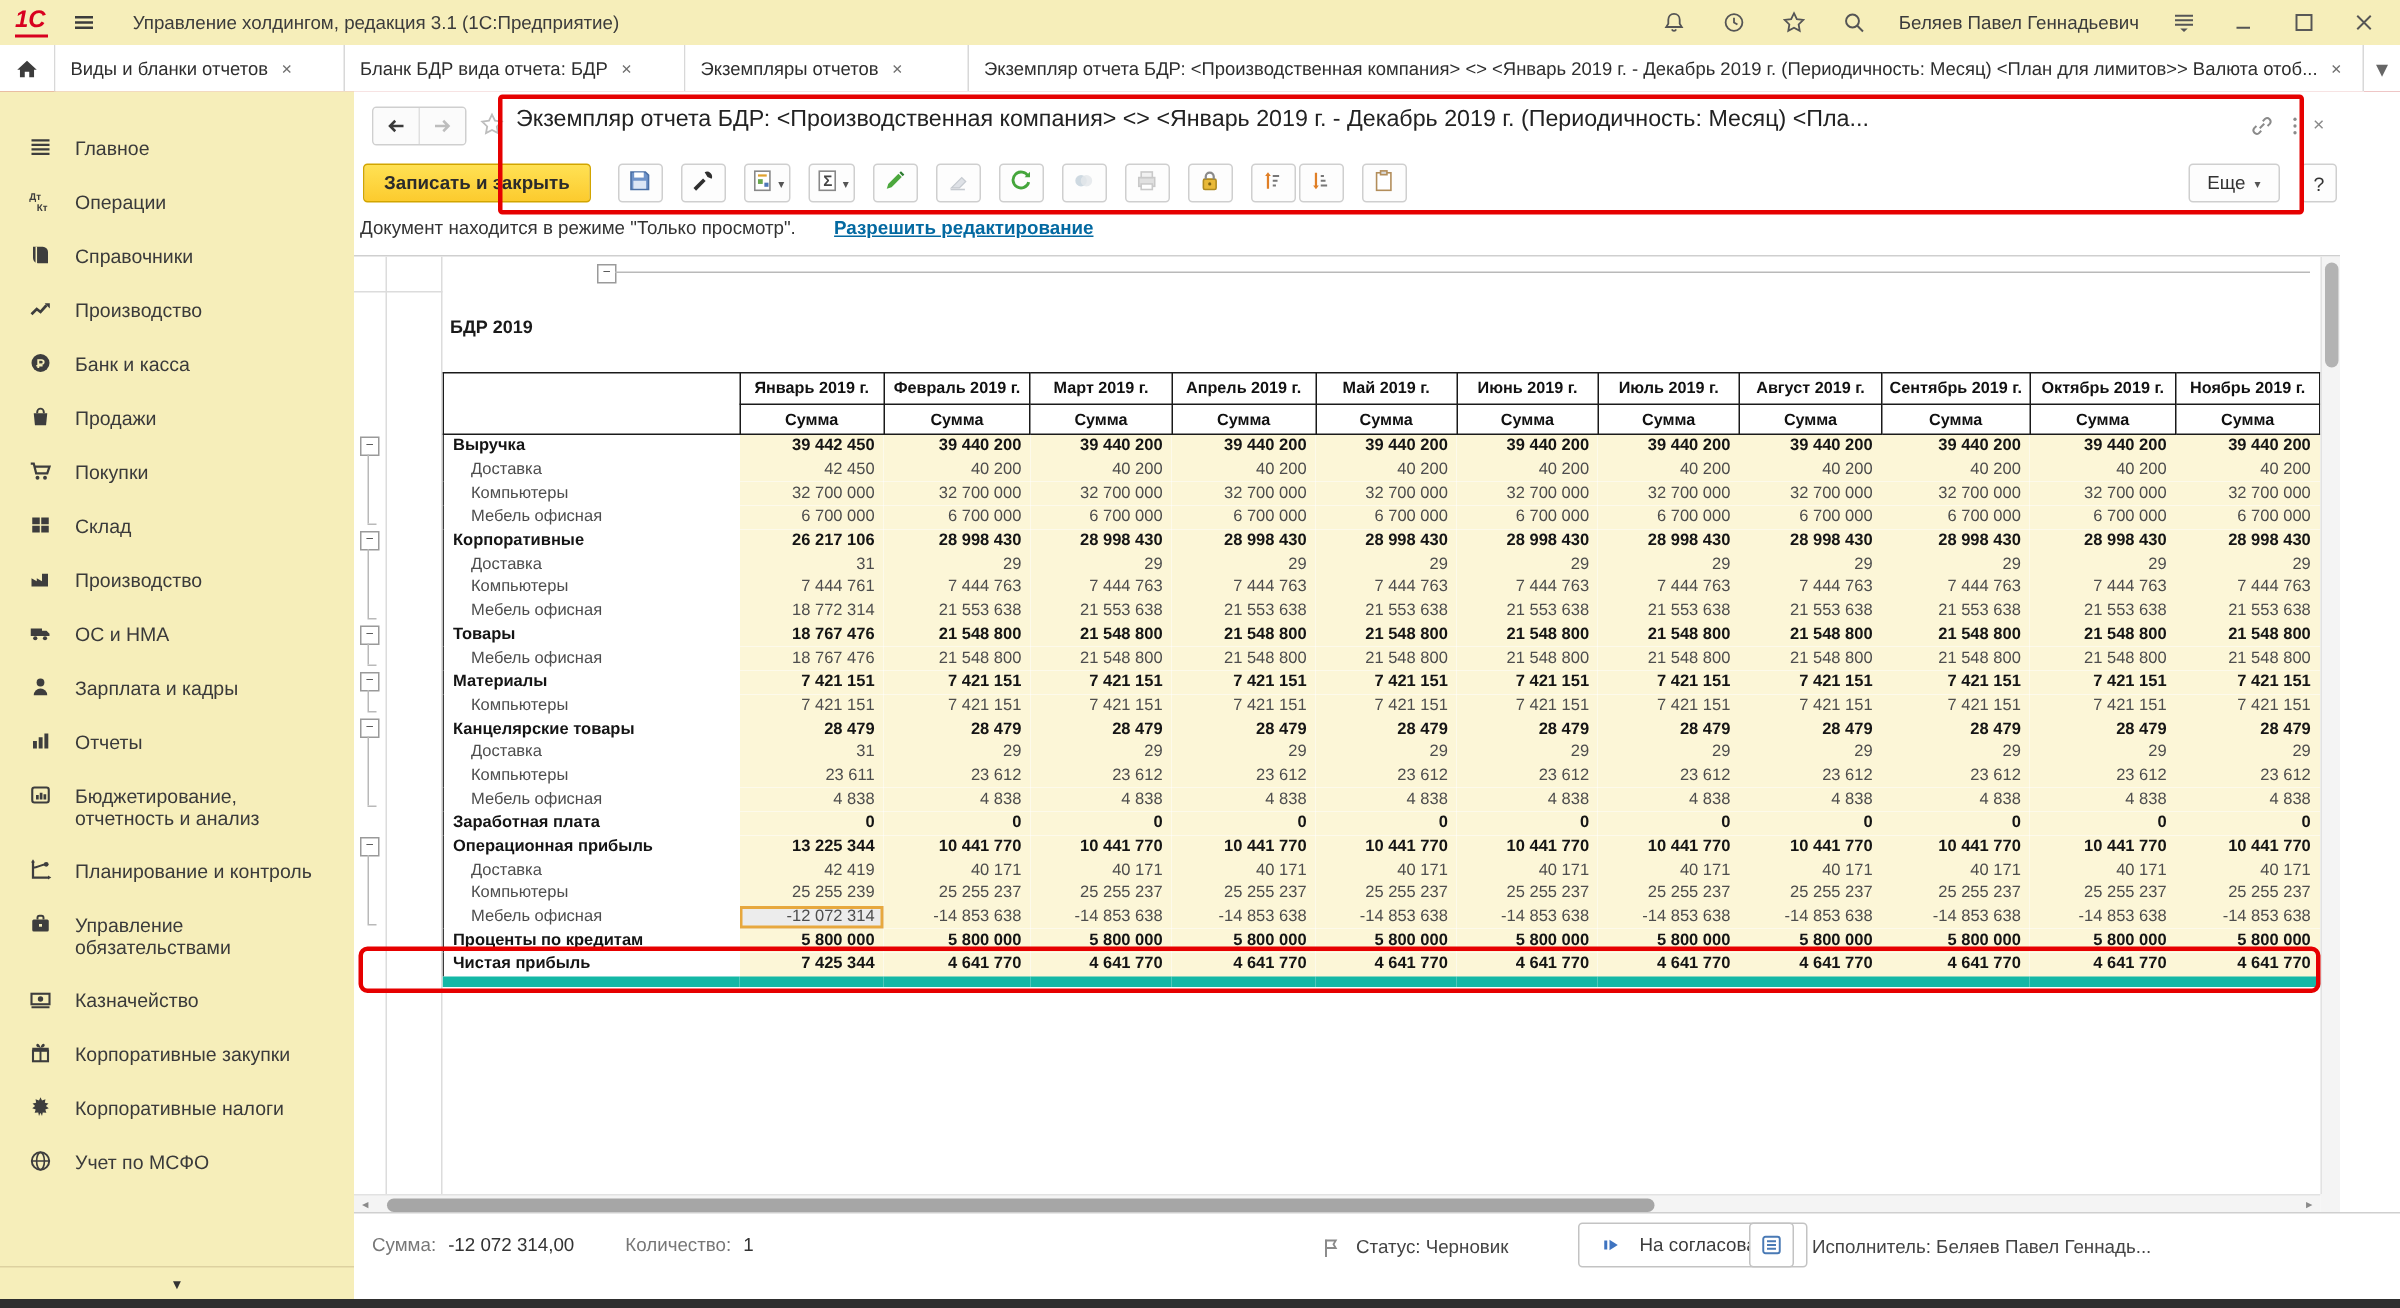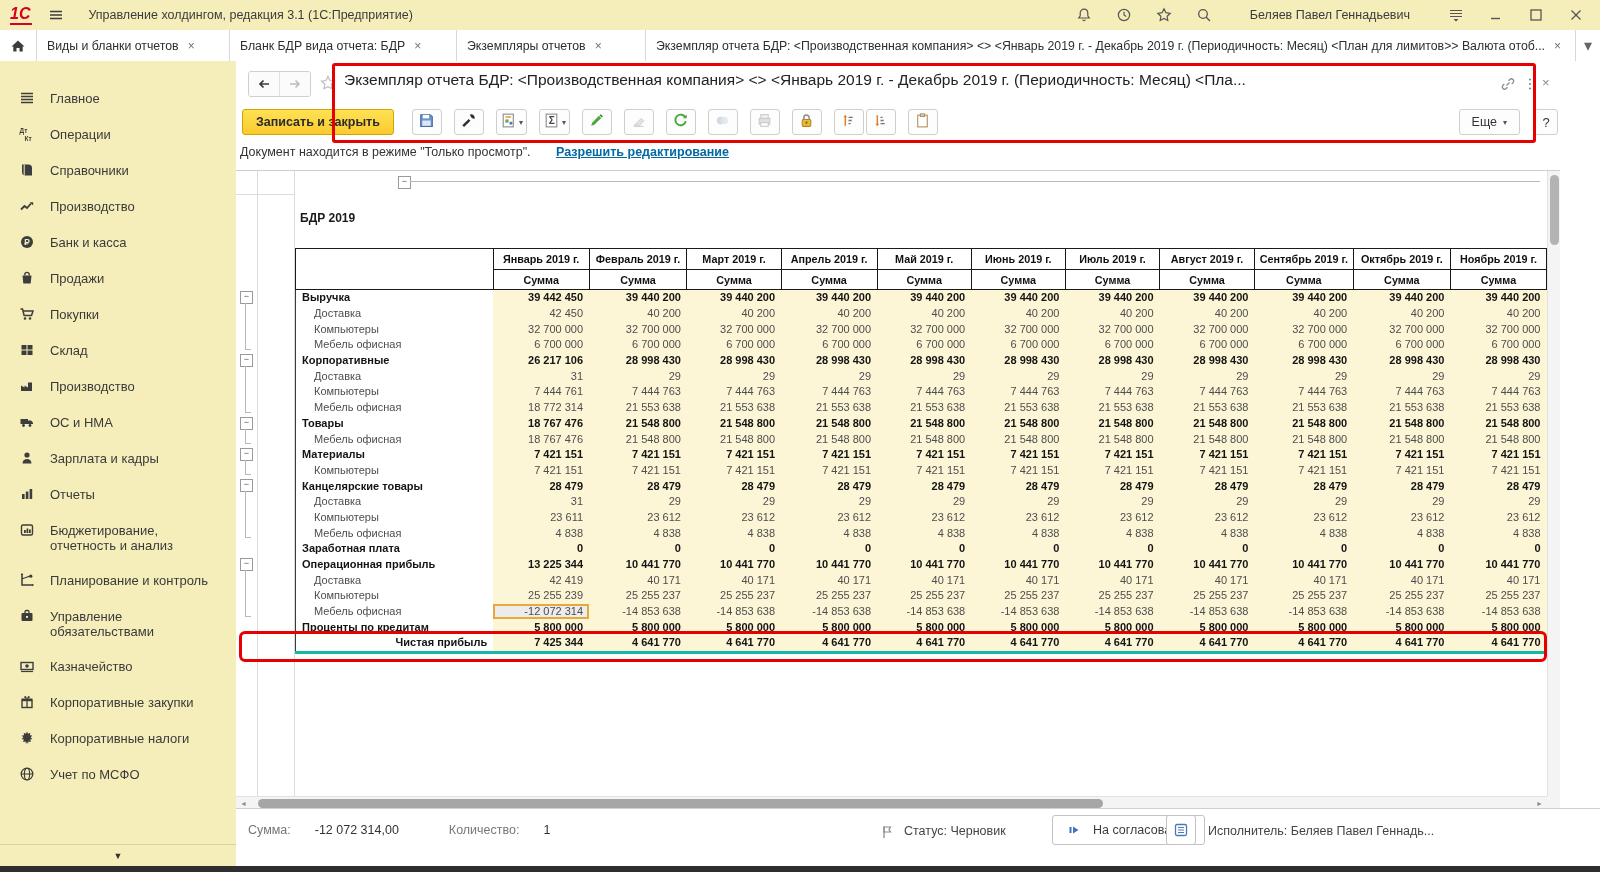--- a/index.html
+++ b/index.html
@@ -7,21 +7,21 @@
        font-family:"Liberation Sans",sans-serif;-webkit-font-smoothing:antialiased;}
 
   
   .topbar{position:absolute;left:0;top:0;width:1600px;height:30px;background:#f6eeba;
           border-bottom:1px solid #e3d795;display:flex;align-items:center;}
   .logo1c{margin-left:10px;font-weight:bold;font-style:italic;font-size:16px;color:#d8001f;
           border-bottom:2px solid #d8001f;line-height:16px;padding:0 2px 1px 0;}
   .topbar .ham{margin-left:14px;display:flex;align-items:center;}
   .win-title{margin-left:22px;font-size:12.5px;color:#3b3b3b;}
   .top-right{margin-left:auto;display:flex;align-items:center;gap:20px;padding-right:14px;}
-  .top-right .uname{font-size:12.5px;color:#3b3b3b;margin:0 16px;}
+  .top-right .uname{font-size:12.5px;color:#3b3b3b;margin:0 0;}
   .tico{display:flex;align-items:center;justify-content:center;width:20px;height:20px;cursor:default;}
 
   
   .tabbar{position:absolute;left:0;top:30px;width:1600px;height:31px;background:#fff;
           border-bottom:6px solid #b91c1c;display:flex;align-items:stretch;}
   .home-btn{width:36px;display:flex;align-items:center;justify-content:center;border-right:1px solid #d8d8d8;}
   .tab{display:flex;align-items:center;gap:9px;padding:0 10px;border-right:1px solid #d8d8d8;
        font-size:12.3px;color:#2e2e2e;background:#fff;min-width:0;}
   .tab .x{color:#707070;font-size:12px;flex:none;}
   .tab .lbl{white-space:nowrap;overflow:hidden;text-overflow:ellipsis;}
@@ -83,33 +83,33 @@
   table.bdr th{border:1px solid #1a1a1a;background:#fff;font-size:10.8px;font-weight:bold;color:#111;
                padding:0;white-space:nowrap;overflow:hidden;}
   table.bdr thead tr.mrow th{height:20px;}
   table.bdr thead tr.srow th{height:19px;}
   table.bdr td{height:15.7px;padding:0 6px;font-size:11px;white-space:nowrap;overflow:hidden;line-height:15px;}
   td.rlabel{color:#4d4d4d;}
   td.val{background:#fcf6d7;text-align:right;padding-right:7px;color:#4d4d4d;}
   tr.boldrow td{font-weight:bold;}
   tr.boldrow td.rlabel,tr.boldrow td.val{color:#141414;}
   table.bdr td:first-child{border-left:1px solid #3a3a3a;}
-  table.bdr tbody tr:last-child td{border-bottom:3px solid #14b8a6;text-align:right;}
+  table.bdr tbody tr:last-child td{border-bottom:7px solid #14b8a6;}
   td.selcell{background:#ececec !important;box-shadow:inset 0 0 0 2px #e7a83e;}
 
   .vscroll{position:absolute;left:1311px;top:0;width:13px;height:625px;background:#f4f4f4;border-left:1px solid #e2e2e2;}
   .vthumb{position:absolute;left:2px;top:4px;width:9px;height:70px;background:#b3b3b3;border-radius:5px;}
   .hscroll{position:absolute;left:0;top:625px;width:1311px;height:13px;background:#f4f4f4;border-top:1px solid #e2e2e2;}
   .hthumb{position:absolute;left:22px;top:2px;width:845px;height:9px;background:#a6a6a6;border-radius:5px;}
   .harrow{position:absolute;top:3px;font-size:7px;color:#8a8a8a;}
   .scorner{position:absolute;left:1311px;top:625px;width:13px;height:13px;background:#f4f4f4;}
 
   
   .statusbar{position:absolute;left:0;top:747px;width:1364px;height:58px;background:#fff;border-top:1px solid #cfcfcf;}
-  .sb-left{position:absolute;left:12px;top:14px;font-size:12.5px;color:#333;display:flex;gap:24px;align-items:center;}
+  .sb-left{position:absolute;left:12px;top:14px;font-size:12.5px;color:#333;display:flex;gap:8px;align-items:center;}
   .sb-lab{color:#777;}
   .sb-flag{position:absolute;left:642px;top:13px;}
   .sb-status{position:absolute;left:668px;top:15px;font-size:12.5px;color:#444;}
   .sb-btn{position:absolute;left:816px;top:6px;height:30px;padding:0 12px;border:1px solid #c3c3c3;border-radius:3px;
           background:#fff;display:flex;align-items:center;gap:8px;font-size:12.5px;color:#3c3c3c;}
   .sb-ibtn{position:absolute;left:930px;top:6px;width:30px;height:30px;border:1px solid #c3c3c3;border-radius:3px;
            background:#fff;display:flex;align-items:center;justify-content:center;}
   .sb-exec{position:absolute;left:972px;top:15px;right:8px;font-size:12.5px;color:#444;
            white-space:nowrap;overflow:hidden;text-overflow:ellipsis;}
 

